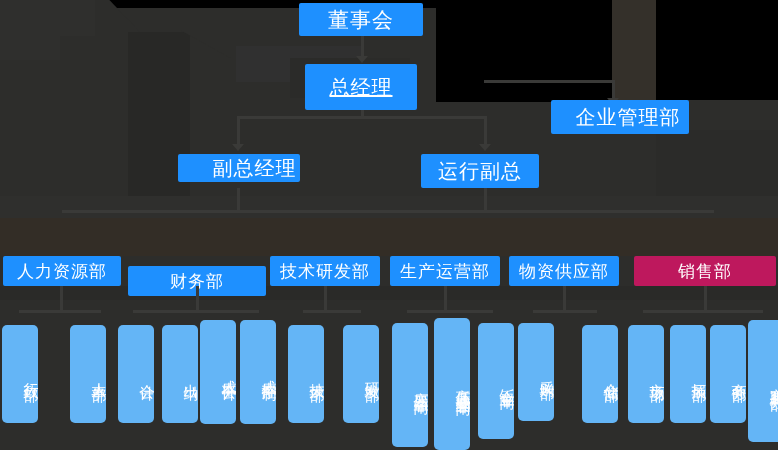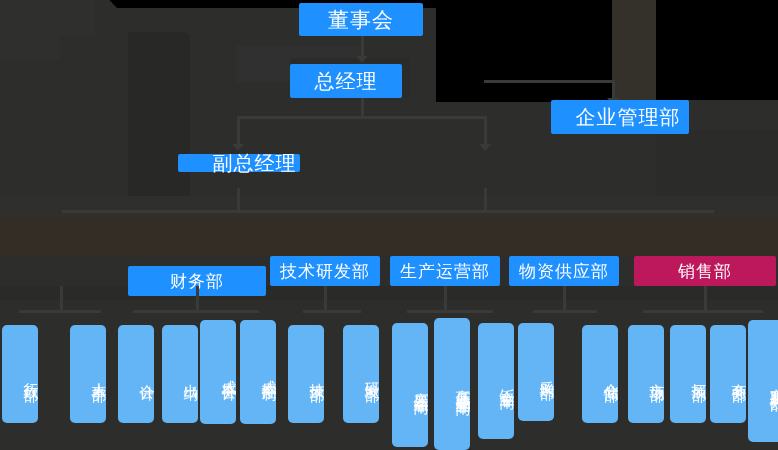--- a/index.html
+++ b/index.html
@@ -100,26 +100,28 @@
   <div class="conn h" style="left:484px;top:80px;width:130px;"></div>
   <div class="conn v" style="left:612px;top:80px;height:22px;"></div>
   <div class="arrow" style="left:607px;top:98px;"></div>
 
   <div class="conn v" style="left:237px;top:188px;height:22px;"></div>
   <div class="conn v" style="left:484px;top:188px;height:22px;"></div>
   <div class="conn h" style="left:62px;top:210px;width:652px;"></div>
 
   <div class="node top" style="left:299px;top:3px;width:124px;height:33px;text-align:center;">董事会</div>
 
-  <div class="node lvl2" style="left:290px;top:64px;width:112px;height:34px;">总经理</div>
+  <div class="node lvl2" style="left:305px;top:64px;width:112px;height:46px;text-decoration:underline;">总经理</div>
 
   <div class="node lvl2" style="left:551px;top:100px;width:138px;height:34px;padding-left:16px;">企业管理部</div>
 
-  <div class="node lvl3" style="left:178px;top:154px;width:122px;height:18px;padding-left:31px;">副总经理</div>
+  <div class="node lvl3" style="left:178px;top:154px;width:122px;height:28px;padding-left:31px;">副总经理</div>
+  <div class="node lvl3" style="left:421px;top:154px;width:118px;height:34px;">运行副总</div>
 
+  <div class="node dept" style="left:3px;top:256px;width:118px;height:30px;">人力资源部</div>
   <div class="node dept" style="left:128px;top:266px;width:138px;height:30px;">财务部</div>
   <div class="node dept" style="left:390px;top:256px;width:110px;height:30px;">生产运营部</div>
   <div class="node dept" style="left:270px;top:256px;width:110px;height:30px;">技术研发部</div>
   <div class="node dept" style="left:509px;top:256px;width:110px;height:30px;">物资供应部</div>
   <div class="node dept sales" style="left:634px;top:256px;width:142px;height:30px;">销售部</div>
 
   <div class="conn v" style="left:60px;top:286px;height:24px;"></div>
   <div class="conn v" style="left:196px;top:286px;height:24px;"></div>
   <div class="conn v" style="left:324px;top:286px;height:24px;"></div>
   <div class="conn v" style="left:444px;top:286px;height:24px;"></div>

